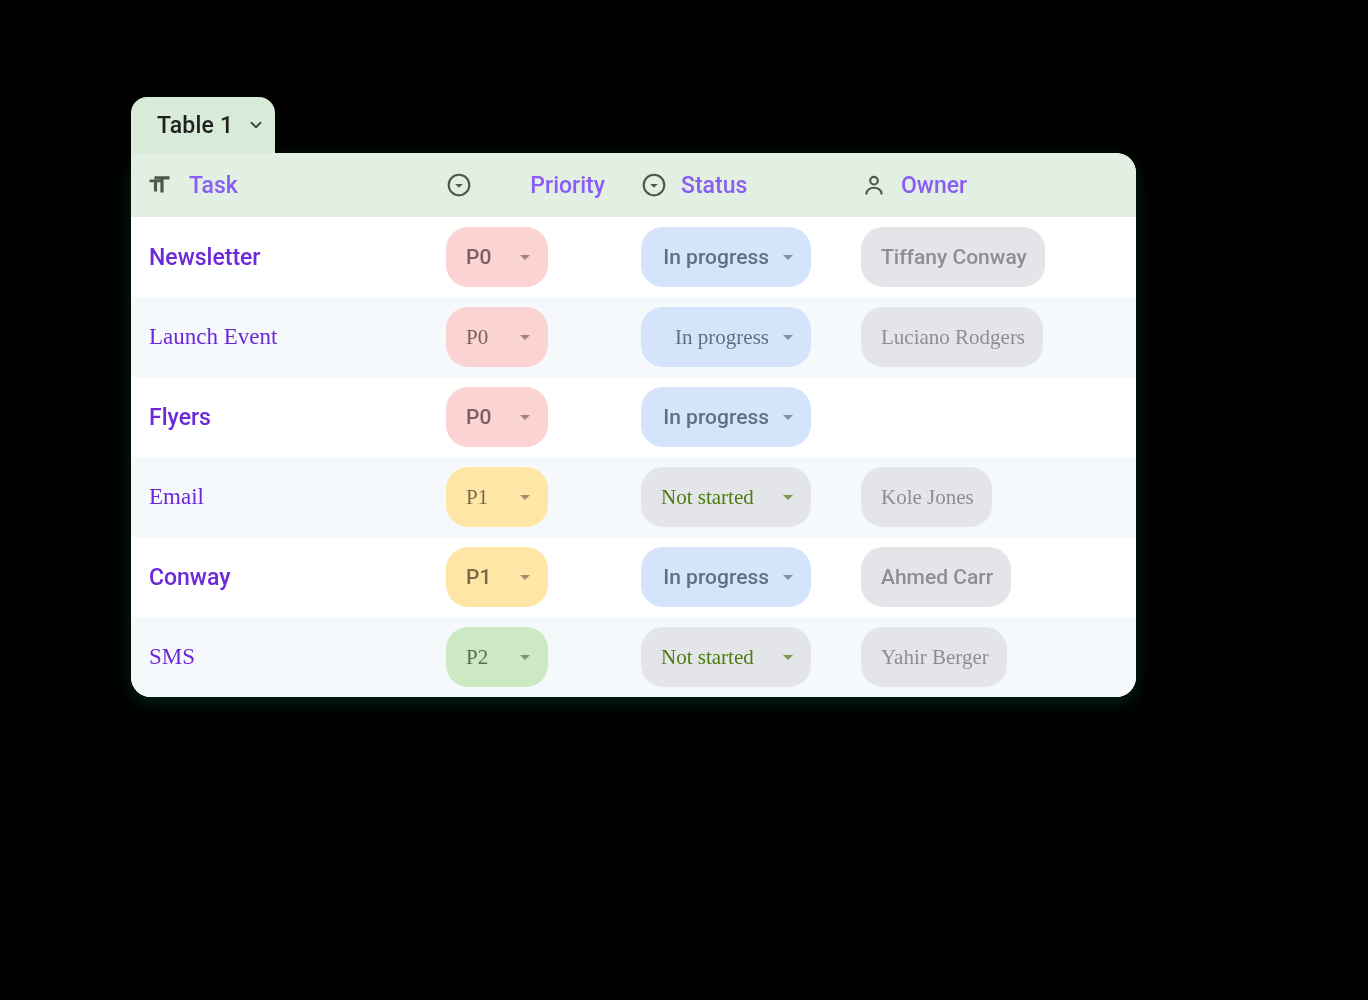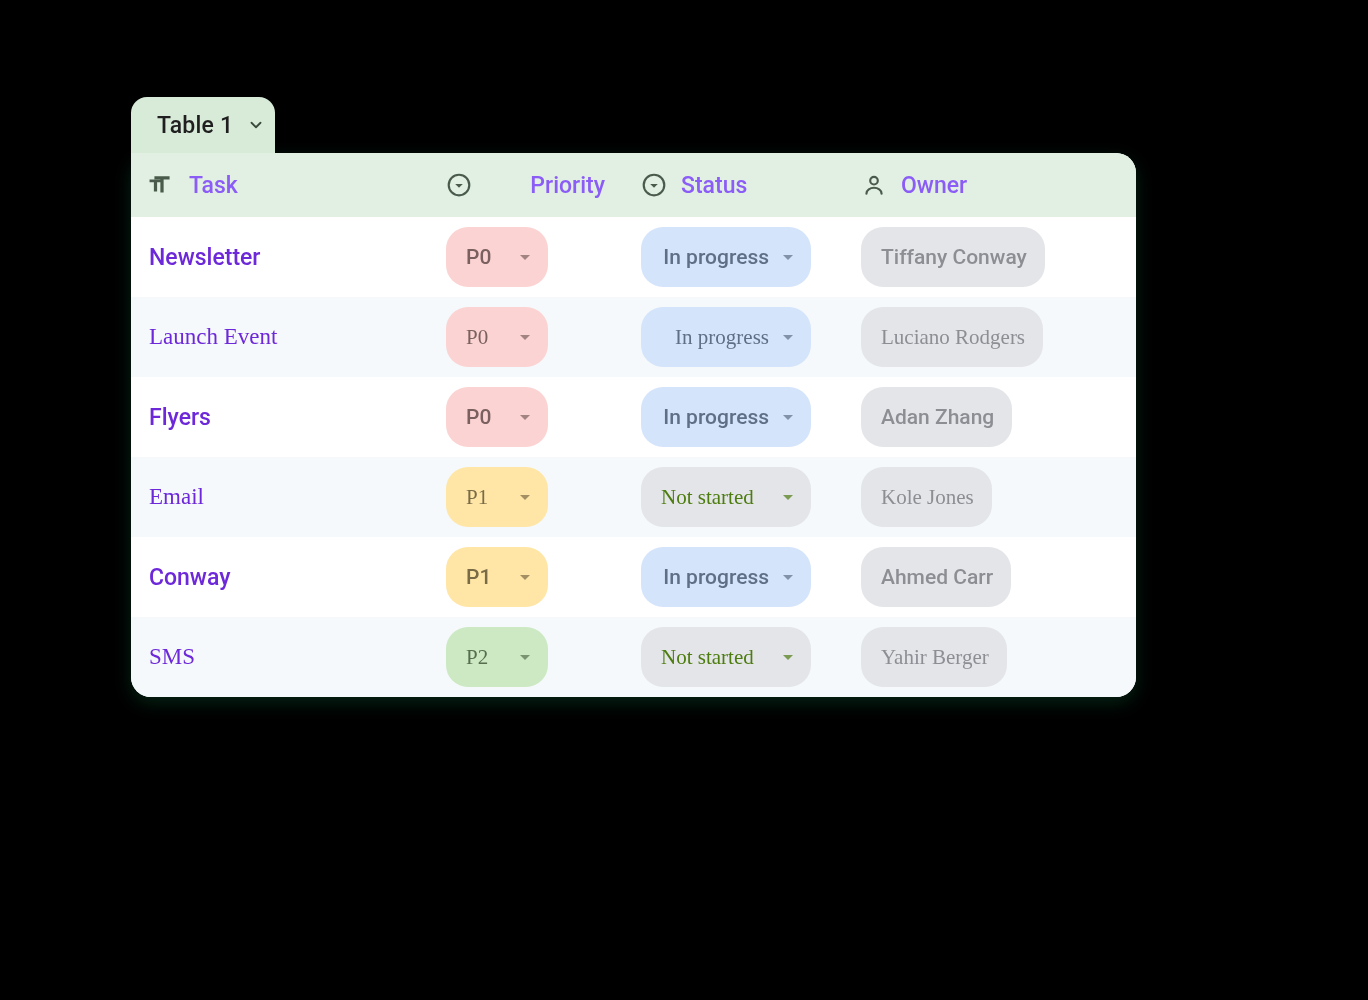--- a/index.html
+++ b/index.html
@@ -237,25 +237,20 @@
         <div class="col col-prio">
           <span class="pill has-caret prio-P0">
             <span>P0</span>
           </span>
         </div>
         <div class="col col-status">
           <span class="pill has-caret status-inprogress">
             <span>In progress</span>
           </span>
         </div>
-        <div class="col col-owner">
-          <span class="pill owner-chip">
-            <span>Adan Zhang</span>
-          </span>
-        </div>
       </div>
       <div class="row alt">
         <div class="col col-task">
           <span class="task-text">Email</span>
         </div>
         <div class="col col-prio">
           <span class="pill has-caret prio-P1">
             <span>P1</span>
           </span>
         </div>

